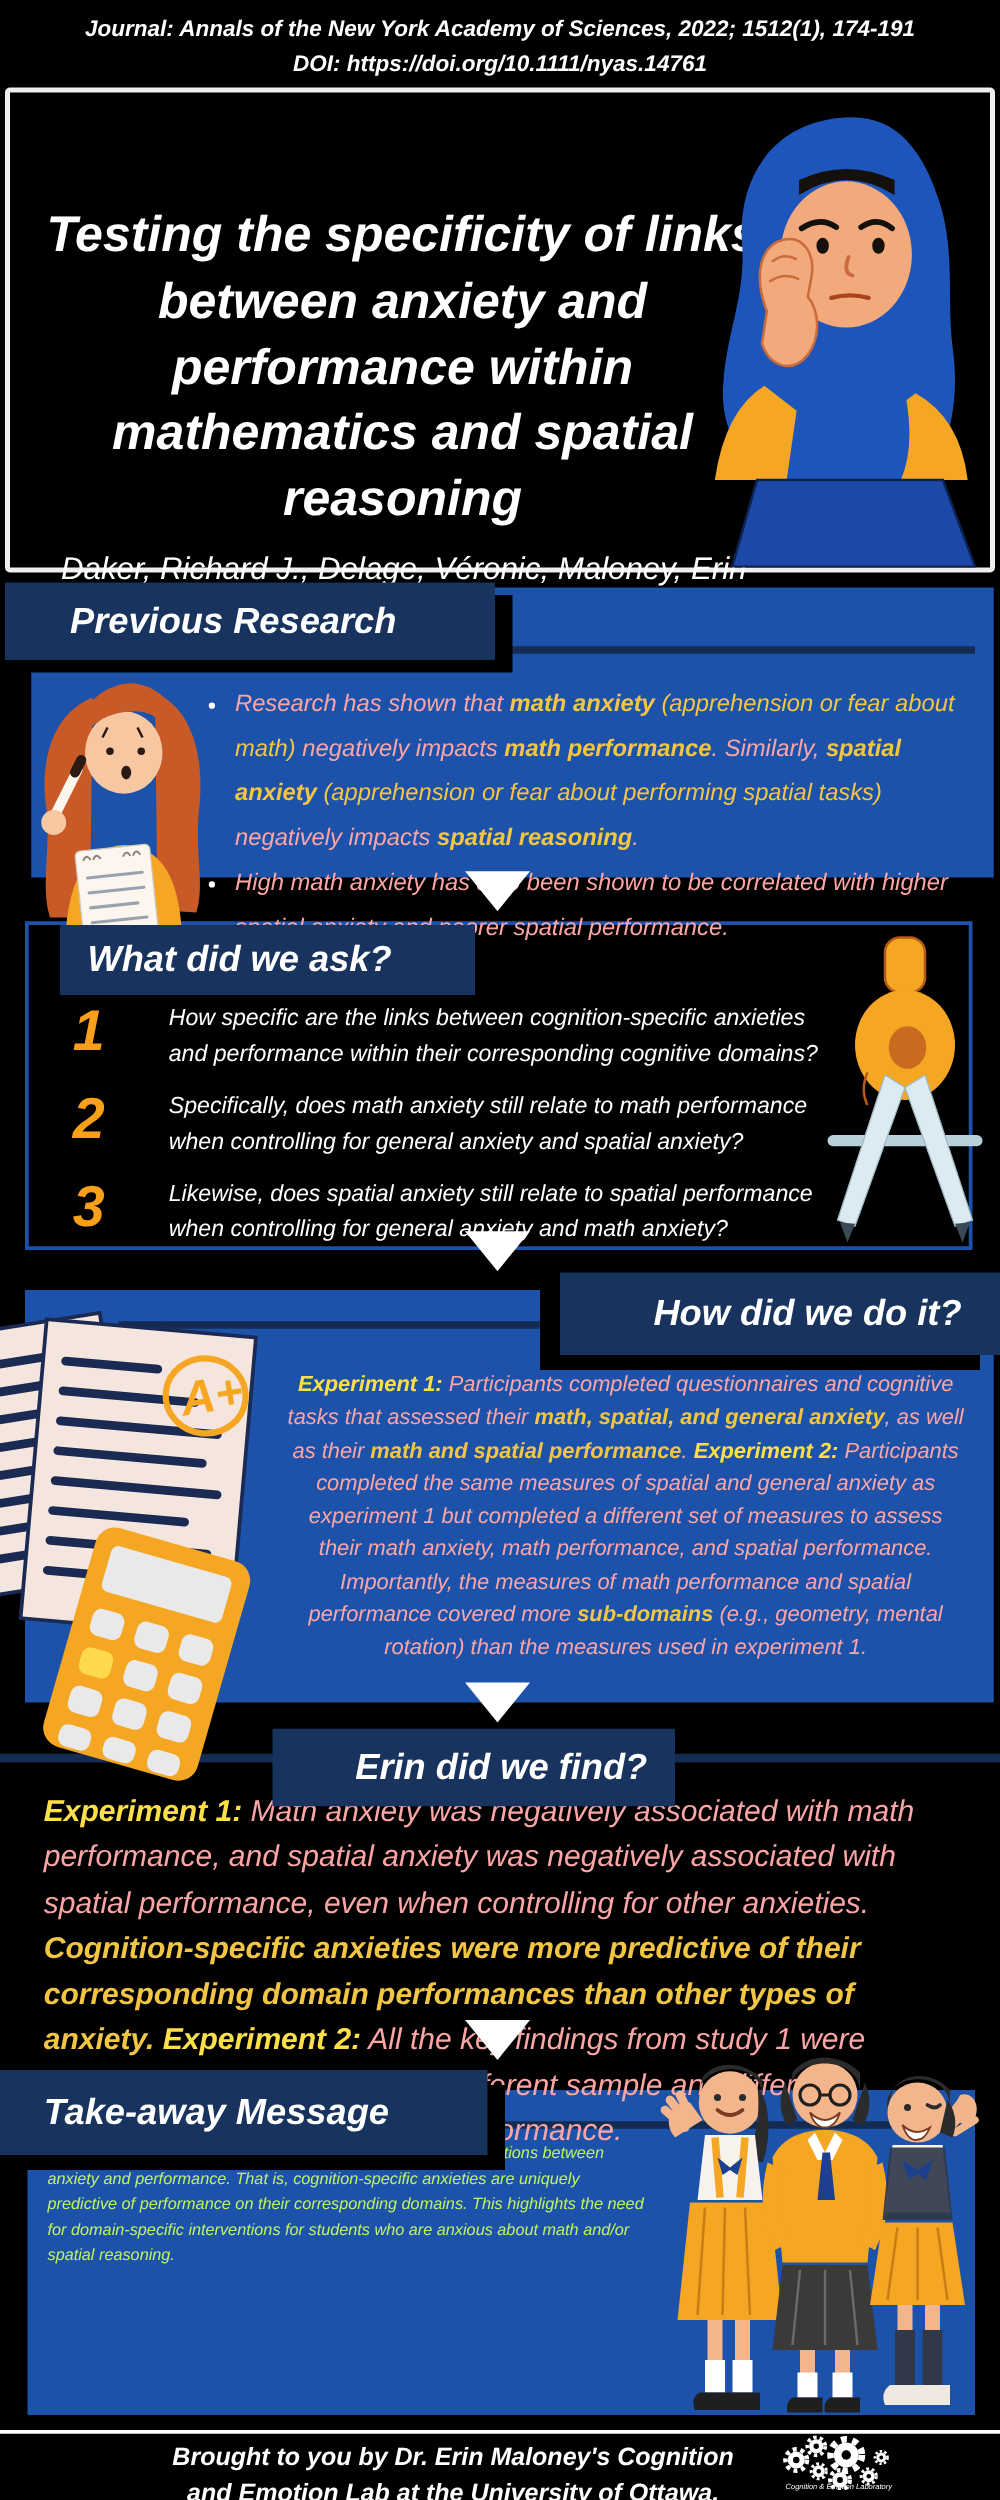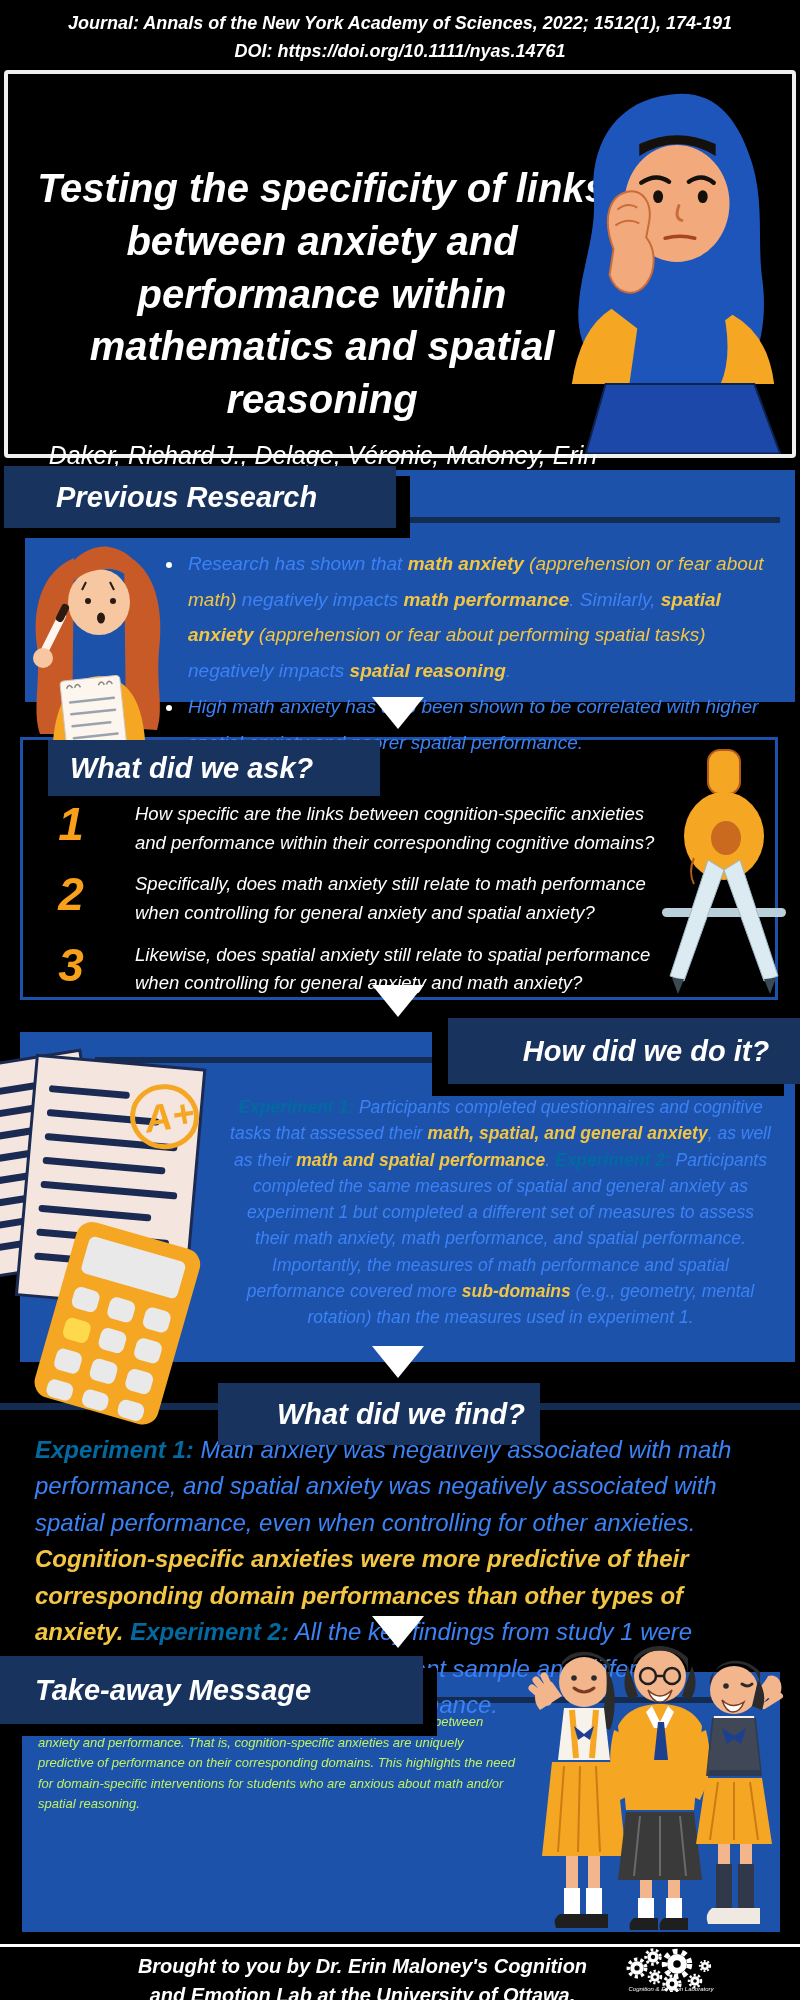--- a/index.html
+++ b/index.html
@@ -24,21 +24,21 @@
   .authors{left:30px;top:362px;width:570px;text-align:center;color:#fff;
     font-size:25px;font-weight:400;line-height:1.55;}
 
   
   .hdr{background:var(--navy);color:#fff;font-size:29px;font-weight:800;
     display:flex;align-items:center;z-index:6;padding-left:44px;}
   .hdr-prev{left:4px;top:466px;width:392px;height:62px;padding-left:52px;box-shadow:14px 10px 0 #000;}
   .hdr-ask{left:0;top:740px;width:332px;height:56px;padding-left:22px;box-shadow:14px 10px 0 #000;margin-left:48px;}
   .hdr-method{left:448px;top:1018px;width:352px;height:66px;justify-content:center;box-shadow:-16px 12px 0 #000;}
   .hdr-find{left:218px;top:1383px;width:322px;height:62px;justify-content:center;}
-  .hdr-take{left:0;top:1656px;width:423px;height:68px;padding-left:35px;box-shadow:14px 12px 0 #000;}
+  .hdr-take{left:0;top:1656px;width:390px;height:68px;padding-left:35px;box-shadow:14px 12px 0 #000;}
 
   
   .panel{background:var(--panel);z-index:1;}
   .panel-prev{left:25px;top:470px;width:770px;height:232px;}
   .panel-method{left:20px;top:1032px;width:775px;height:330px;}
   .panel-take{left:22px;top:1672px;width:758px;height:260px;}
   .panel-ask{left:20px;top:737px;width:758px;height:263px;background:#000;border:3px solid var(--panel);z-index:1;}
 
   
   .navy-line{background:var(--lnavy);z-index:2;}
@@ -48,21 +48,21 @@
   .nl-take{left:400px;top:1697px;width:368px;height:6px;}
   .footer-line{left:0;top:1944px;width:800px;height:3px;background:#fff;}
 
   
   .down-arrow{width:0;height:0;border-left:26px solid transparent;border-right:26px solid transparent;
     border-top:32px solid #fff;z-index:8;}
   .ar1{left:372px;top:697px;} .ar2{left:372px;top:985px;}
   .ar3{left:372px;top:1346px;} .ar4{left:372px;top:1616px;}
 
   
-  .seg-w{color:#3b82f6;margin-top:16px;} .seg-wb{color:#0369a1;font-weight:800;}
+  .seg-w{color:#fca5a5;margin-top:16px;} .seg-wb{color:#fde047;font-weight:800;}
   .seg-y{color:var(--gold);} .seg-yb{color:var(--gold);font-weight:800;}
 
   .prev-bullets{left:160px;top:546px;width:615px;color:#fff;font-size:19px;line-height:1.88;z-index:3;}
   .prev-bullets li{margin-left:24px;padding-left:4px;}
 
   .ask-list{left:52px;top:800px;width:625px;z-index:3;}
   .ask-item{display:flex;gap:20px;margin-bottom:13px;}
   .ask-num{width:38px;color:var(--orange);font-size:46px;font-weight:800;line-height:1.05;text-align:center;}
   .ask-text{flex:1;color:#fff;font-size:18.5px;line-height:1.55;margin-left:25px;}
 
@@ -234,21 +234,21 @@
           <rect x="103" y="368" width="26" height="18" rx="7"></rect>
           <rect x="140" y="368" width="26" height="18" rx="7"></rect>
       </g>
     </g>
   </svg>
 
   <div class="abs down-arrow ar3"></div>
 
   <div class="abs navy-line nl-find"></div>
   <div class="abs hdr hdr-find">
-    <span>What did we find?</span>
+    <span>Erin did we find?</span>
   </div>
   <div class="abs find-body"><span class="seg-wb">Experiment 1:</span><span class="seg-w"> Math anxiety was negatively associated with math performance, and spatial anxiety was negatively associated with spatial performance, even when controlling for other anxieties. </span><span class="seg-yb">Cognition-specific anxieties were more predictive of their corresponding domain performances than other types of anxiety.</span><span class="seg-w"> </span><span class="seg-wb">Experiment 2:</span><span class="seg-w"> All the key findings from study 1 were replicated, even when using a different sample and different measures of math and spatial performance.</span></div>
 
   <div class="abs down-arrow ar4"></div>
 
   <div class="abs panel panel-take"></div>
   <div class="abs navy-line nl-take"></div>
   <div class="abs hdr hdr-take">
     <span>Take-away Message</span>
   </div>

